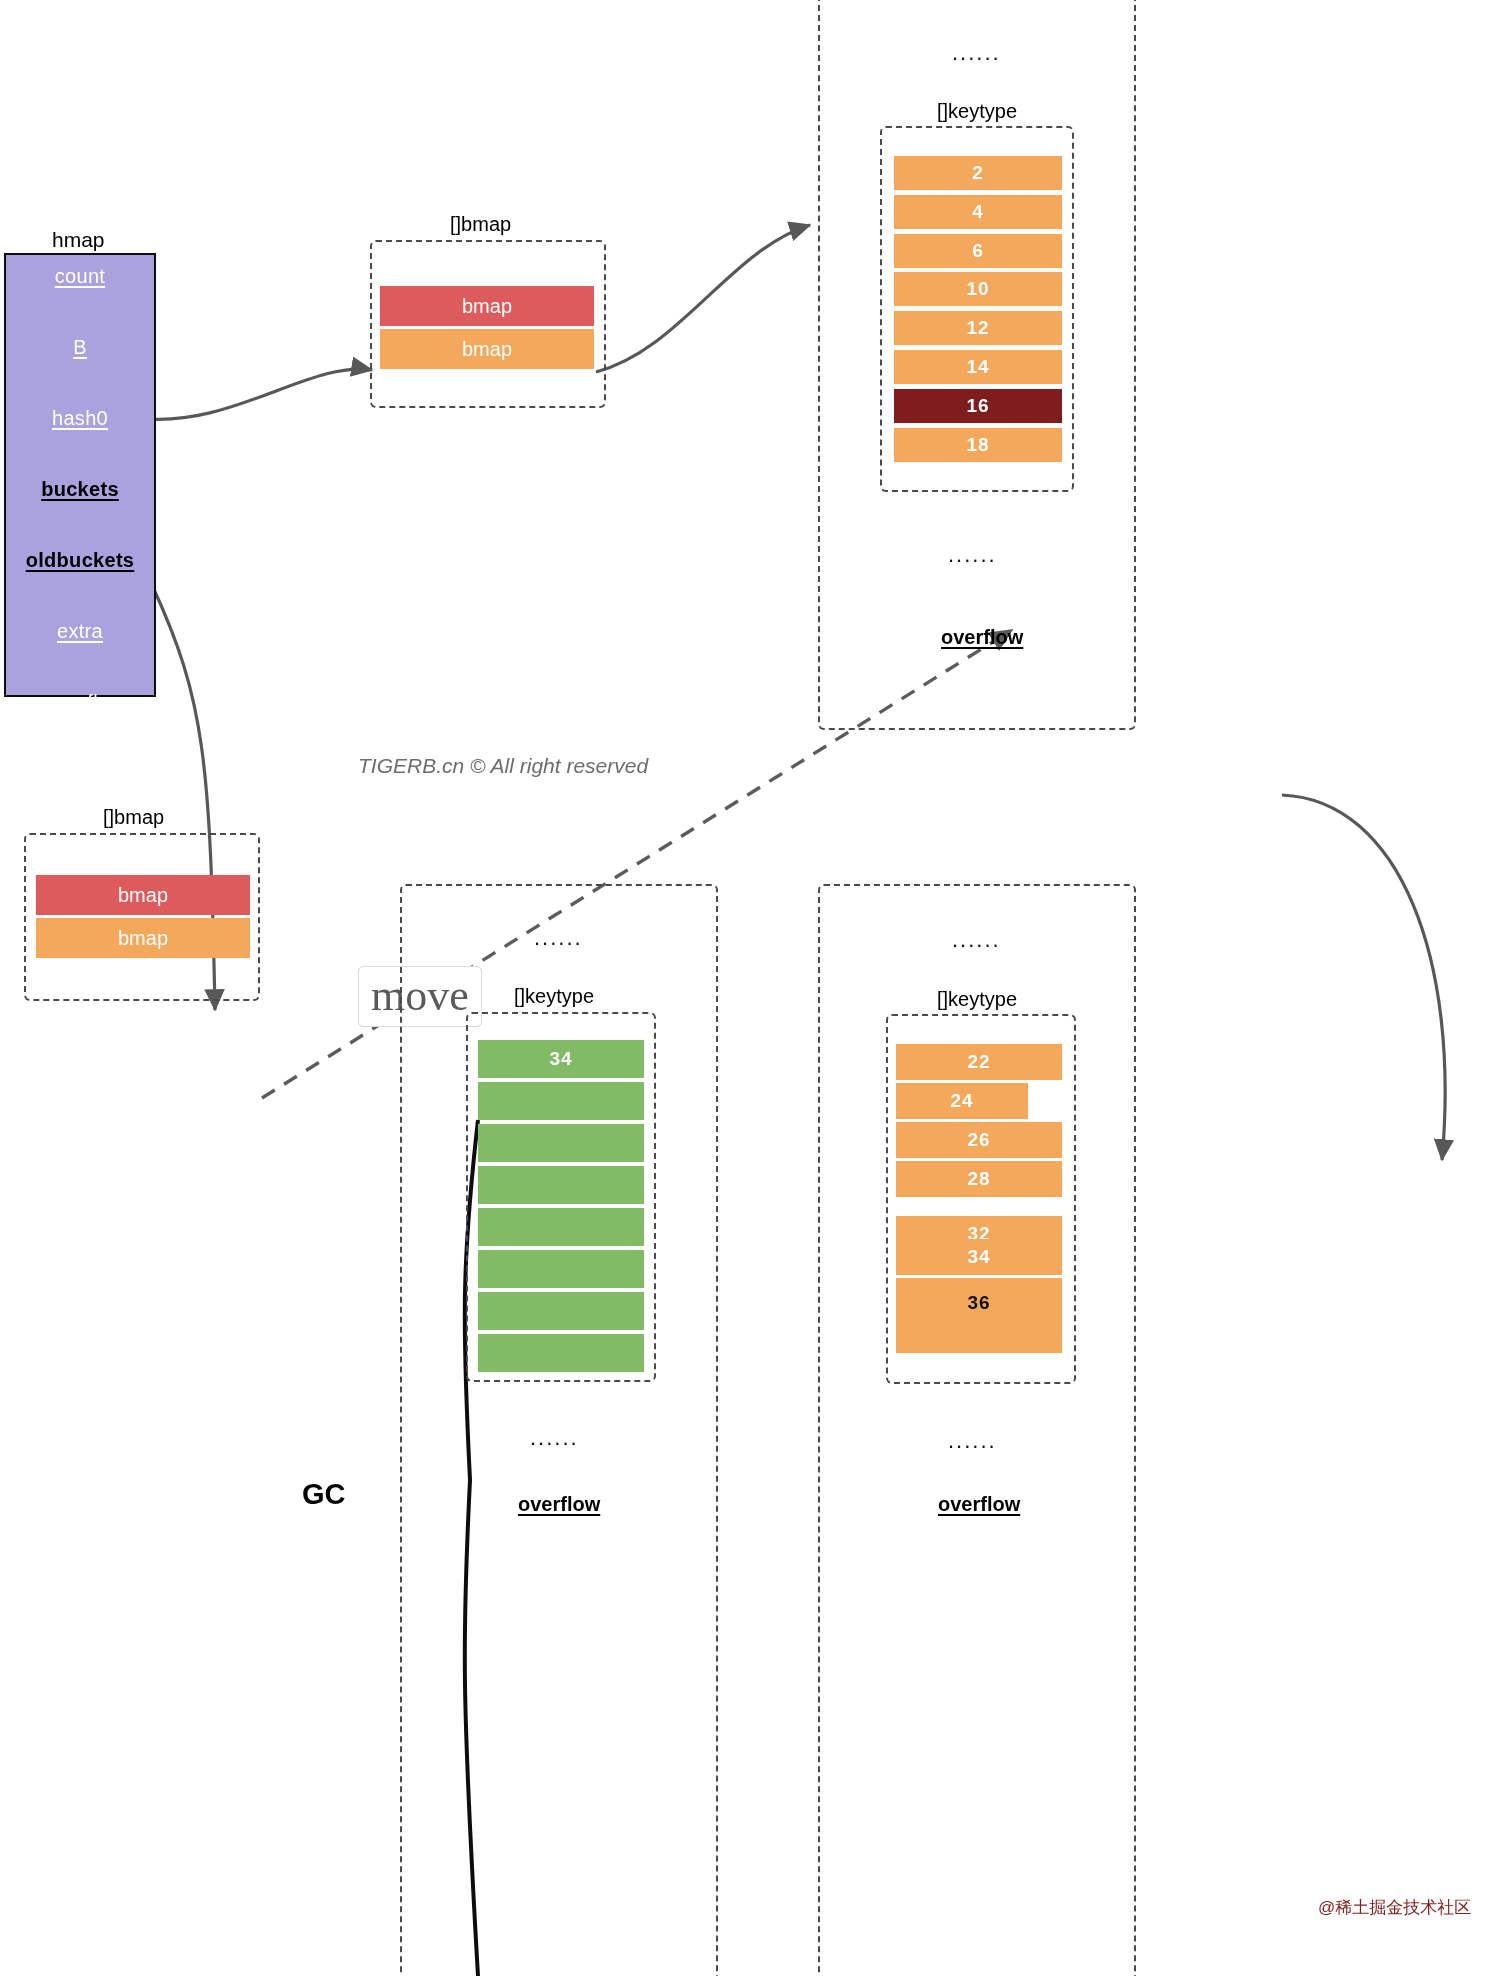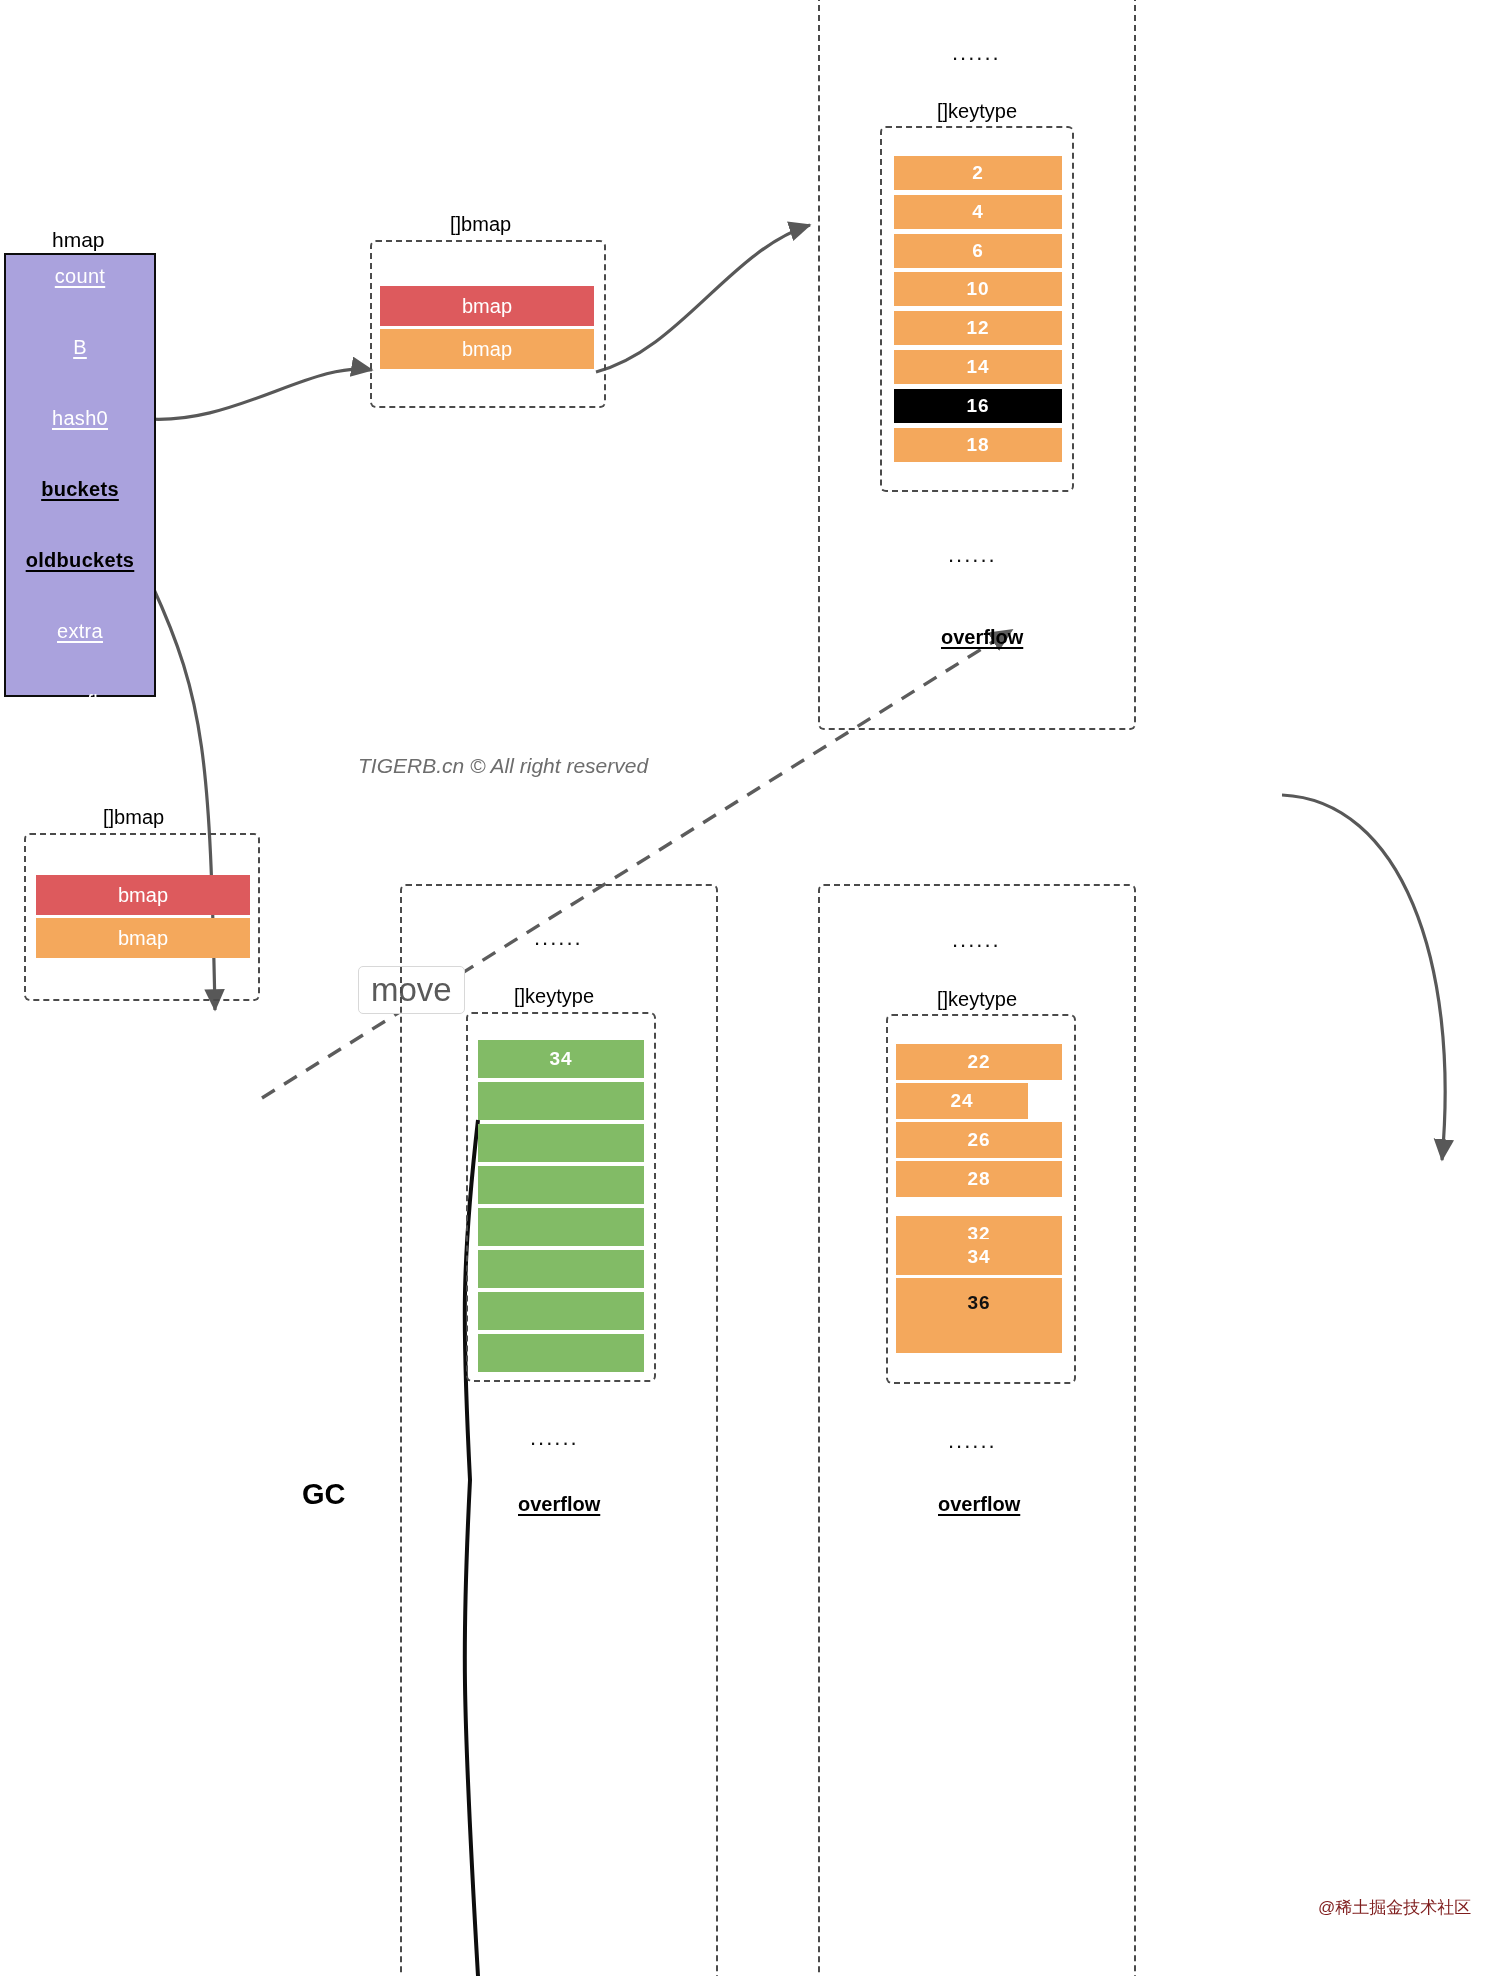--- a/index.html
+++ b/index.html
@@ -83,22 +83,22 @@
     text-decoration: underline; text-underline-offset: 3px;
     white-space: nowrap;
   }
 
   
   .move-badge {
     position: absolute; left: 358px; top: 966px;
     padding: 4px 12px;
     border: 1px solid #d8d8d8; border-radius: 5px;
     background: #fff; color: #5a5a5a;
-    font-size: 33px; line-height: 1.15;
-    font-family: Liberation Sans, sans-serif;
+    font-size: 44px; line-height: 1.15;
+    font-family: Liberation Serif, serif;
   }
 
   
   .gc-label {
     position: absolute; left: 302px; top: 1478px;
     font-size: 29px; font-weight: bold; color: #000;
   }
 
   
   .wm-center {
@@ -162,21 +162,21 @@
   <div class="dashed" style="left:818px; top:-8px; width:318px; height:738px;"></div>
   <div class="dots" style="left:952px; top:40px;">......</div>
   <div class="cap" style="left:937px; top:100px;">[]keytype</div>
   <div class="dashed" style="left:880px; top:126px; width:194px; height:366px;"></div>
   <div class="cell o" style="left: 894px; top: 156px; width: 168px; height: 34px; background: rgb(244, 168, 92); color: rgb(255, 255, 255);">2</div>
   <div class="cell o" style="left: 894px; top: 195px; width: 168px; height: 34px; background: rgb(244, 168, 92); color: rgb(255, 255, 255);">4</div>
   <div class="cell o" style="left: 894px; top: 234px; width: 168px; height: 34px; background: rgb(244, 168, 92); color: rgb(255, 255, 255);">6</div>
   <div class="cell o" style="left: 894px; top: 272px; width: 168px; height: 34px; background: rgb(244, 168, 92); color: rgb(255, 255, 255);">10</div>
   <div class="cell o" style="left: 894px; top: 311px; width: 168px; height: 34px; background: rgb(244, 168, 92); color: rgb(255, 255, 255);">12</div>
   <div class="cell o" style="left: 894px; top: 350px; width: 168px; height: 34px; background: rgb(244, 168, 92); color: rgb(255, 255, 255);">14</div>
-  <div class="cell o" style="left: 894px; top: 389px; width: 168px; height: 34px; background: #000000; color: rgb(255, 255, 255);">16</div>
+  <div class="cell o" style="left: 894px; top: 389px; width: 168px; height: 34px; background: #7f1d1d; color: rgb(255, 255, 255);">16</div>
   <div class="cell o" style="left: 894px; top: 428px; width: 168px; height: 34px; background: rgb(244, 168, 92); color: rgb(255, 255, 255);">18</div>
   <div class="dots" style="left:948px; top:542px;">......</div>
   <div class="overflow" style="left:941px; top:626px;">overflow</div>
 
   <div class="cap" style="left:103px; top:806px;">[]bmap</div>
   <div class="dashed" style="left:24px; top:833px; width:236px; height:168px;"></div>
   <div class="slice red" style="left: 36px; top: 875px; width: 214px; height: 40px; background: rgb(221, 90, 93);">bmap</div>
   <div class="slice orange" style="left: 36px; top: 918px; width: 214px; height: 40px; background: rgb(244, 168, 92);">bmap</div>
 
   <div class="move-badge">move</div>

